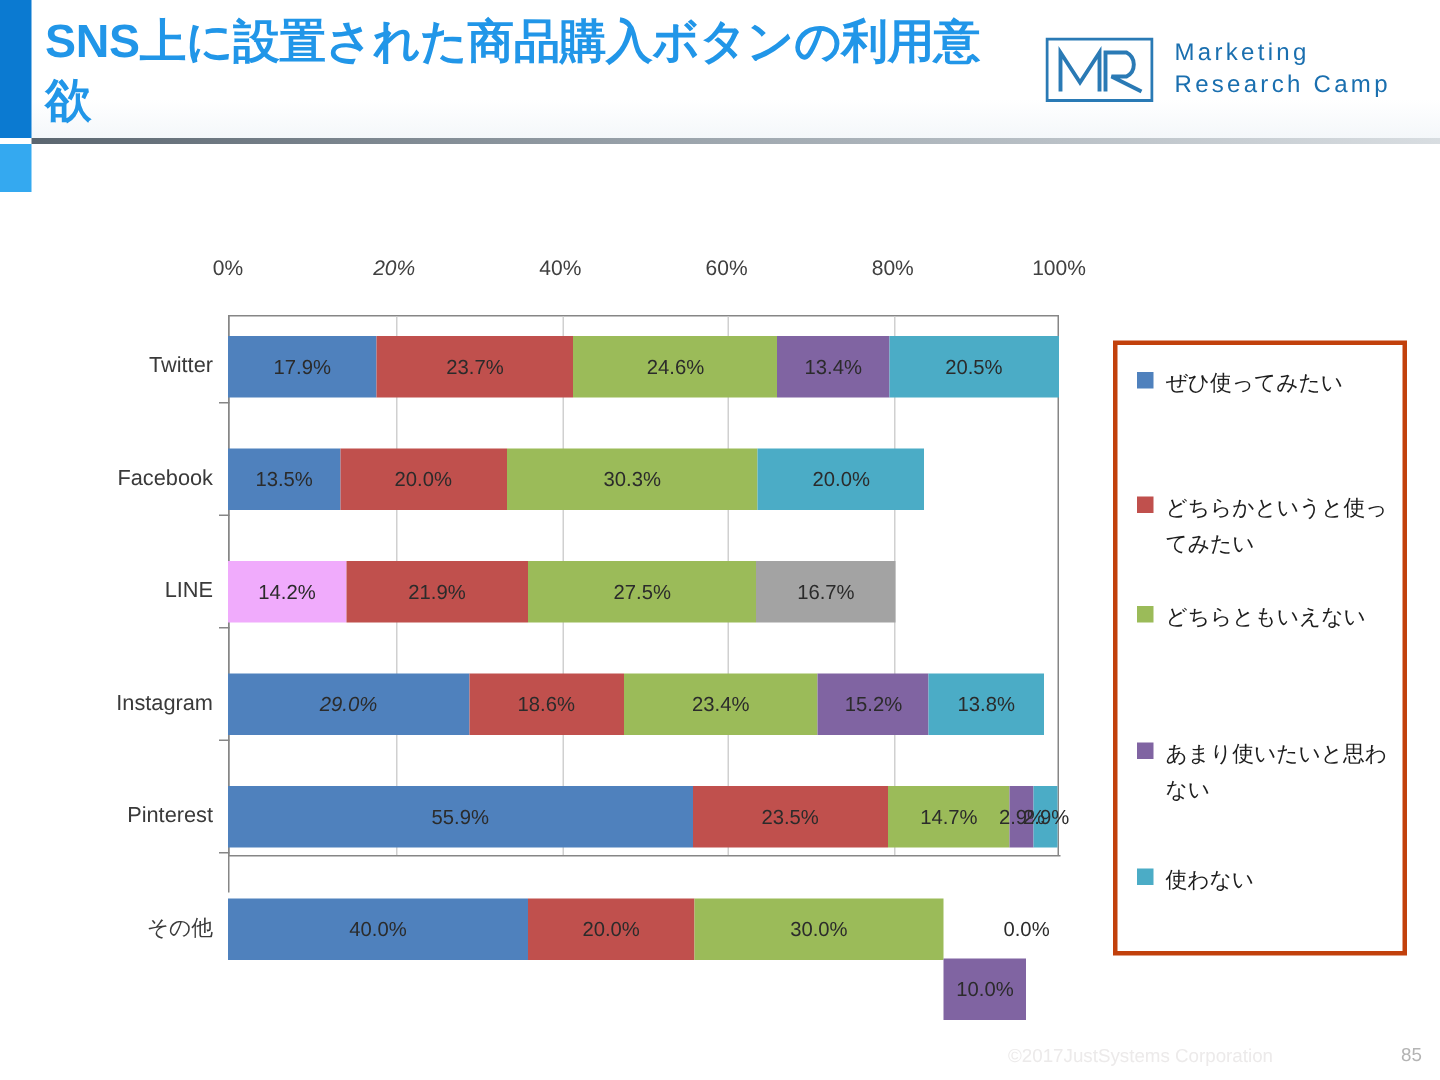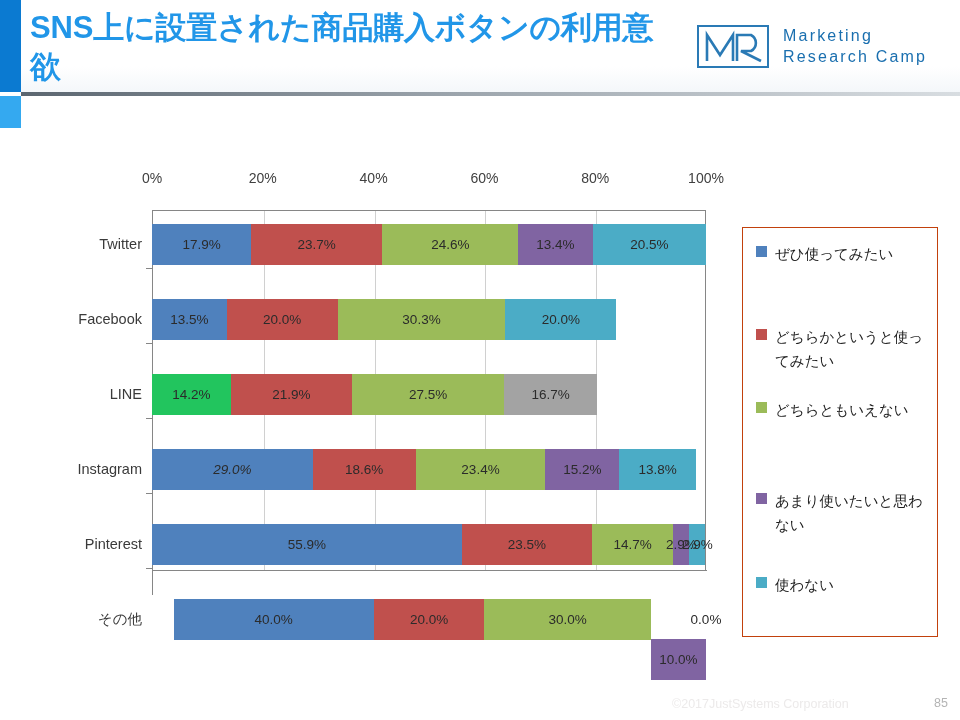--- a/index.html
+++ b/index.html
@@ -45,21 +45,21 @@
   .row{position:absolute;left:0;width:554px;height:41px;display:flex;}
   .rowlabel{position:absolute;right:564px;width:150px;text-align:right;
     font-size:14.5px;color:#3a3a3a;white-space:nowrap;line-height:41px;}
   .seg{position:relative;height:41px;display:flex;align-items:center;
     justify-content:center;font-size:13.5px;color:#2b2b2b;white-space:nowrap;
     overflow:visible;}
   .seg span{position:relative;z-index:2;}
 
   
   .legend{position:absolute;left:742px;top:227px;width:196px;height:410px;
-    border:1px solid #c2410c;background:#ffffff;box-sizing:border-box;}
+    border:3px solid #c2410c;background:#ffffff;box-sizing:border-box;}
   .legend-item{position:absolute;left:13px;display:flex;align-items:flex-start;}
   .swatch{width:11px;height:11px;margin-top:4px;margin-right:8px;flex:none;}
   .legend-text{font-size:14.5px;line-height:24px;color:#1d1d1d;width:155px;}
 
   
   .copyright{position:absolute;left:672px;top:697px;font-size:12.5px;
     color:#eceaea;white-space:nowrap;}
   .pageno{position:absolute;left:934px;top:696px;font-size:12.5px;color:#b4b4b4;}
 </style>
 </head>
@@ -83,21 +83,21 @@
   </div>
   <div class="logo-text">
     <div>Marketing</div>
     <div>Research Camp</div>
   </div>
 </div>
 
 <div class="chart">
   <div class="xlabels" id="xlabels">
       <div class="xlabel" style="left: 152px;">0%</div>
-      <div class="xlabel" style="left: 262.8px;">20%</div>
+      <div class="xlabel" style="left: 262.8px; font-style: italic;">20%</div>
       <div class="xlabel" style="left: 373.6px;">40%</div>
       <div class="xlabel" style="left: 484.4px;">60%</div>
       <div class="xlabel" style="left: 595.2px;">80%</div>
       <div class="xlabel" style="left: 706px;">100%</div>
     </div>
   <div class="plot" id="plot">
       <div class="gridline" style="left: 110.8px;"></div>
       <div class="gridline" style="left: 221.6px;"></div>
       <div class="gridline" style="left: 332.4px;"></div>
       <div class="gridline" style="left: 443.2px;"></div>
@@ -133,21 +133,21 @@
         </div>
         <div class="seg" style="width: 167.862px; background: rgb(155, 187, 89);">
           <span>30.3%</span>
         </div>
         <div class="seg" style="width: 110.8px; background: rgb(75, 172, 198);">
           <span>20.0%</span>
         </div>
       </div>
       <div class="row" style="top: 164px;">
         <div class="rowlabel">LINE</div>
-        <div class="seg" style="width: 78.668px; background: #22c55e;">
+        <div class="seg" style="width: 78.668px; background: #f0abfc;">
           <span>14.2%</span>
         </div>
         <div class="seg" style="width: 121.326px; background: rgb(192, 80, 77);">
           <span>21.9%</span>
         </div>
         <div class="seg" style="width: 152.35px; background: rgb(155, 187, 89);">
           <span>27.5%</span>
         </div>
         <div class="seg" style="width: 92.518px; background: #a3a3a3;">
           <span>16.7%</span>
@@ -182,21 +182,21 @@
         <div class="seg" style="width: 81.438px; background: rgb(155, 187, 89);">
           <span>14.7%</span>
         </div>
         <div class="seg" style="width: 16.066px; background: rgb(128, 100, 162);">
           <span>2.9%</span>
         </div>
         <div class="seg" style="width: 16.066px; background: rgb(75, 172, 198);">
           <span>2.9%</span>
         </div>
       </div>
-      <div class="row" style="top: 389px; justify-content: flex-end;">
+      <div class="row" style="top: 389px;">
         <div class="rowlabel">その他</div>
         <div class="seg" style="width: 200px; background: rgb(79, 129, 189);">
           <span>40.0%</span>
         </div>
         <div class="seg" style="width: 110.8px; background: rgb(192, 80, 77);">
           <span>20.0%</span>
         </div>
         <div class="seg" style="width: 166.2px; background: rgb(155, 187, 89);">
           <span>30.0%</span>
         </div>

